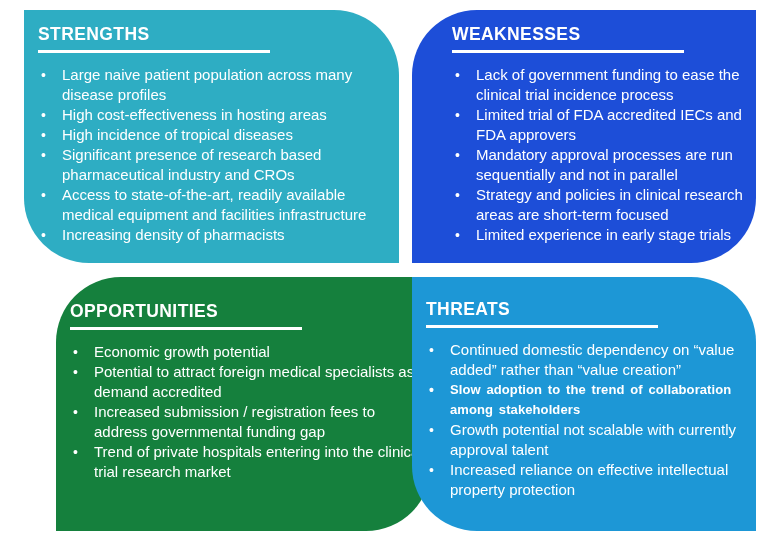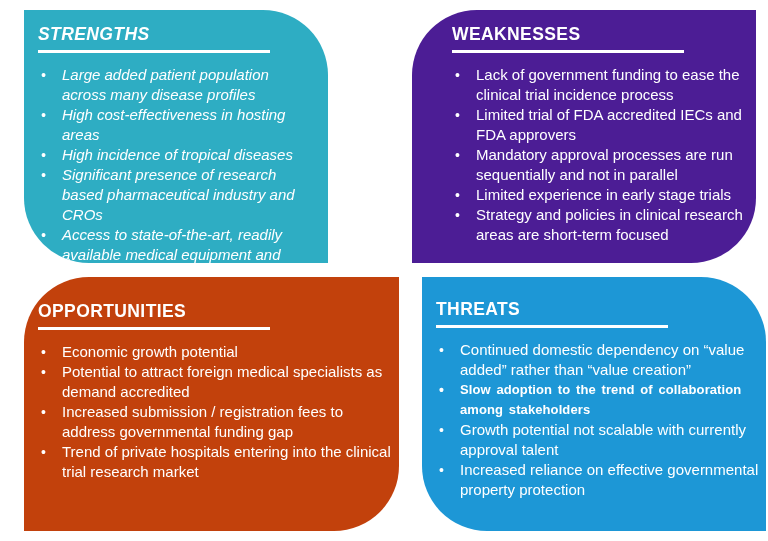--- a/index.html
+++ b/index.html
@@ -10,24 +10,24 @@
     font-family:"Liberation Sans", sans-serif;
     overflow:hidden;
   }
   .panel {
     position:absolute;
     box-sizing:border-box;
     color:#ffffff;
     overflow:hidden;
   }
   
-  #p-strengths     { left:24px;  top:10px;  width:304px; height:253px; border-radius:0 65px 0 65px; padding:14px 16px 0 14px;font-style:italic; }
+  #p-strengths     { left:24px;  top:10px;  width:375px; height:253px; border-radius:0 65px 0 65px; padding:14px 16px 0 14px; }
   #p-weaknesses    { left:412px; top:10px;  width:344px; height:253px; border-radius:65px 0 65px 0; padding:14px 6px 0 14px; }
   #p-opportunities { left:24px;  top:277px; width:375px; height:254px; border-radius:65px 0 65px 0; padding:24px 8px 0 14px; }
-  #p-threats       { left:412px; top:277px; width:344px; height:254px; border-radius:0 65px 0 65px; padding:22px 6px 0 14px;margin-left:10px; }
+  #p-threats       { left:412px; top:277px; width:344px; height:254px; border-radius:0 65px 0 65px; padding:22px 6px 0 14px; }
 
   .panel h2 {
     margin:0;
     font-size:17.5px;
     line-height:20px;
     font-weight:bold;
     letter-spacing:0.4px;
   }
   .rule {
     width:232px; height:3px;
@@ -60,56 +60,56 @@
 </style>
 </head>
 <body>
 
 <div class="canvas">
 
   <section class="panel" id="p-strengths" style="background-color: rgb(46, 173, 195);">
     <h2>STRENGTHS</h2>
     <div class="rule"></div>
     <ul>
-      <li>Large added patient population across many disease profiles</li>
+      <li>Large naive patient population across many disease profiles</li>
       <li>High cost-effectiveness in hosting areas</li>
       <li>High incidence of tropical diseases</li>
       <li>Significant presence of research based pharmaceutical industry and CROs</li>
       <li>Access to state-of-the-art, readily available medical equipment and facilities infrastructure</li>
       <li>Increasing density of pharmacists</li>
     </ul>
   </section>
 
-  <section class="panel" id="p-weaknesses" style="background-color: #4c1d95; padding-left: 40px;">
+  <section class="panel" id="p-weaknesses" style="background-color: #1d4ed8; padding-left: 40px;">
     <h2>WEAKNESSES</h2>
     <div class="rule"></div>
     <ul>
       <li>Lack of government funding to ease the clinical trial incidence process</li>
       <li>Limited trial of FDA accredited IECs and FDA approvers</li>
       <li>Mandatory approval processes are run sequentially and not in parallel</li>
+      <li>Strategy and policies in clinical research areas are short-term focused</li>
       <li>Limited experience in early stage trials</li>
-      <li>Strategy and policies in clinical research areas are short-term focused</li>
     </ul>
   </section>
 
-  <section class="panel" id="p-opportunities" style="background-color: #c2410c;">
+  <section class="panel" id="p-opportunities" style="background-color: #15803d; margin-left: 32px;">
     <h2>OPPORTUNITIES</h2>
     <div class="rule"></div>
     <ul>
       <li>Economic growth potential</li>
       <li>Potential to attract foreign medical specialists as demand accredited</li>
       <li>Increased submission / registration fees to address governmental funding gap</li>
       <li>Trend of private hospitals entering into the clinical trial research market</li>
     </ul>
   </section>
 
   <section class="panel" id="p-threats" style="background-color: rgb(29, 151, 214);">
     <h2>THREATS</h2>
     <div class="rule"></div>
     <ul>
       <li>Continued domestic dependency on “value added” rather than “value creation”</li>
       <li class="em">Slow adoption to the trend of collaboration among stakeholders</li>
       <li>Growth potential not scalable with currently approval talent</li>
-      <li>Increased reliance on effective governmental property protection</li>
+      <li>Increased reliance on effective intellectual property protection</li>
     </ul>
   </section>
 
 </div>
 
 </body></html>

